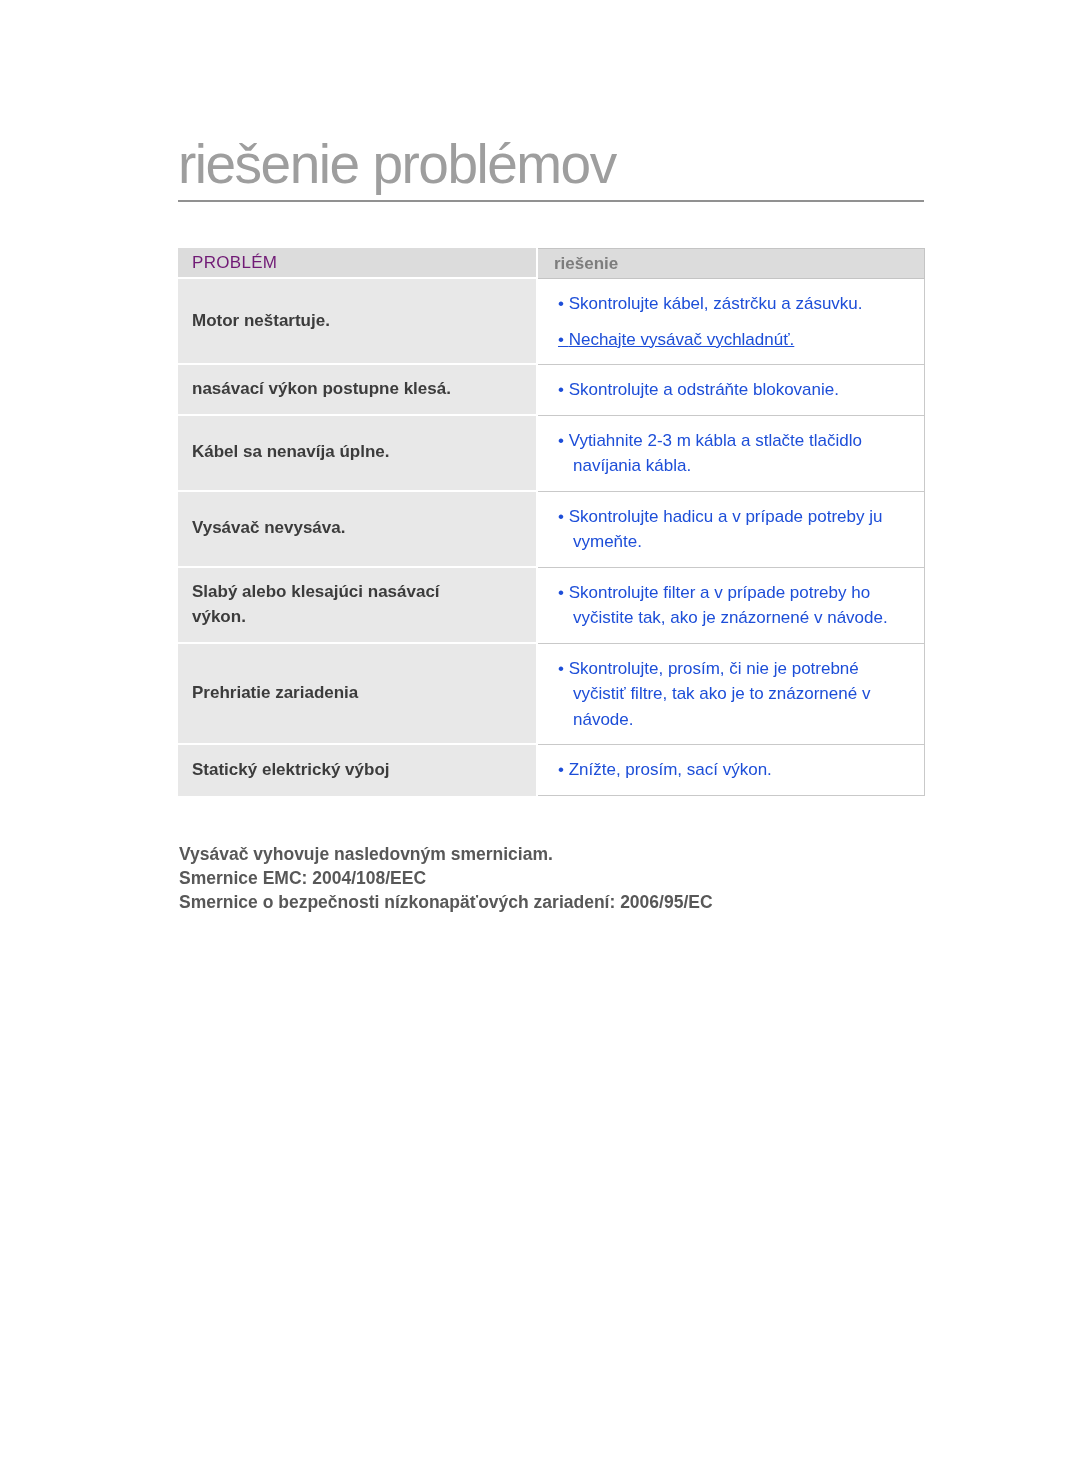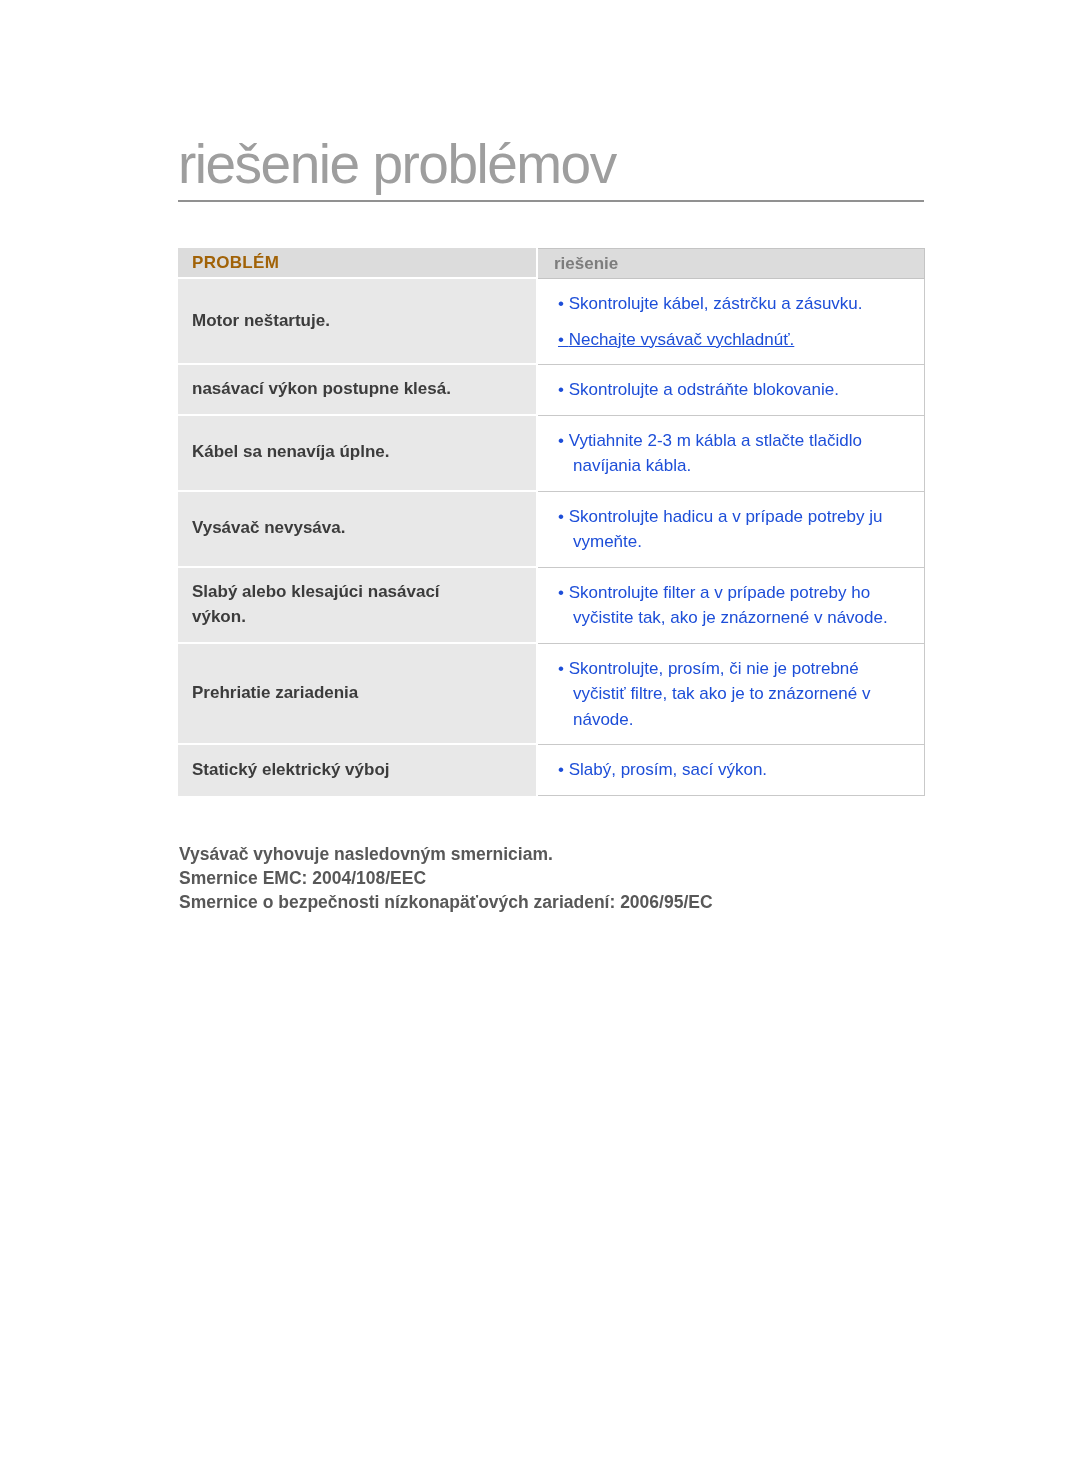--- a/index.html
+++ b/index.html
@@ -39,22 +39,22 @@
     width: 747px;
     border-collapse: separate;
     border-spacing: 0;
     font-size: 17px;
     table-layout: fixed;
   }
   .ts-table th, .ts-table td { vertical-align: middle; text-align: left; }
 
   .th-problem {
     background: #dcdcdc;
-    color: #a16207;
-    font-weight: bold;
+    color: #701a75;
+    font-weight: normal;
     letter-spacing: 0.3px;
     padding: 0 0 0 14px;
     border-right: 2px solid #ffffff;
     border-bottom: 2px solid #ffffff;
     margin-left: 44px;
   }
   .th-solution {
     background: #dcdcdc;
     color: #7d7d7d;
     font-weight: bold;
@@ -167,21 +167,21 @@
       </tr>
       <tr style="height:93px">
         <td class="td-problem">Prehriatie zariadenia</td>
         <td class="td-solution">
           <div class="bullet">Skontrolujte, prosím, či nie je potrebné vyčistiť filtre, tak ako je to znázornené v návode.</div>
         </td>
       </tr>
       <tr style="height:48px">
         <td class="td-problem">Statický elektrický výboj</td>
         <td class="td-solution">
-          <div class="bullet">Slabý, prosím, sací výkon.</div>
+          <div class="bullet">Znížte, prosím, sací výkon.</div>
         </td>
       </tr>
     </tbody>
   </table>
 
   <section class="compliance">
     <div>Vysávač vyhovuje nasledovným smerniciam.</div>
     <div>Smernice EMC: 2004/108/EEC</div>
     <div>Smernice o bezpečnosti nízkonapäťových zariadení: 2006/95/EC</div>
   </section>

